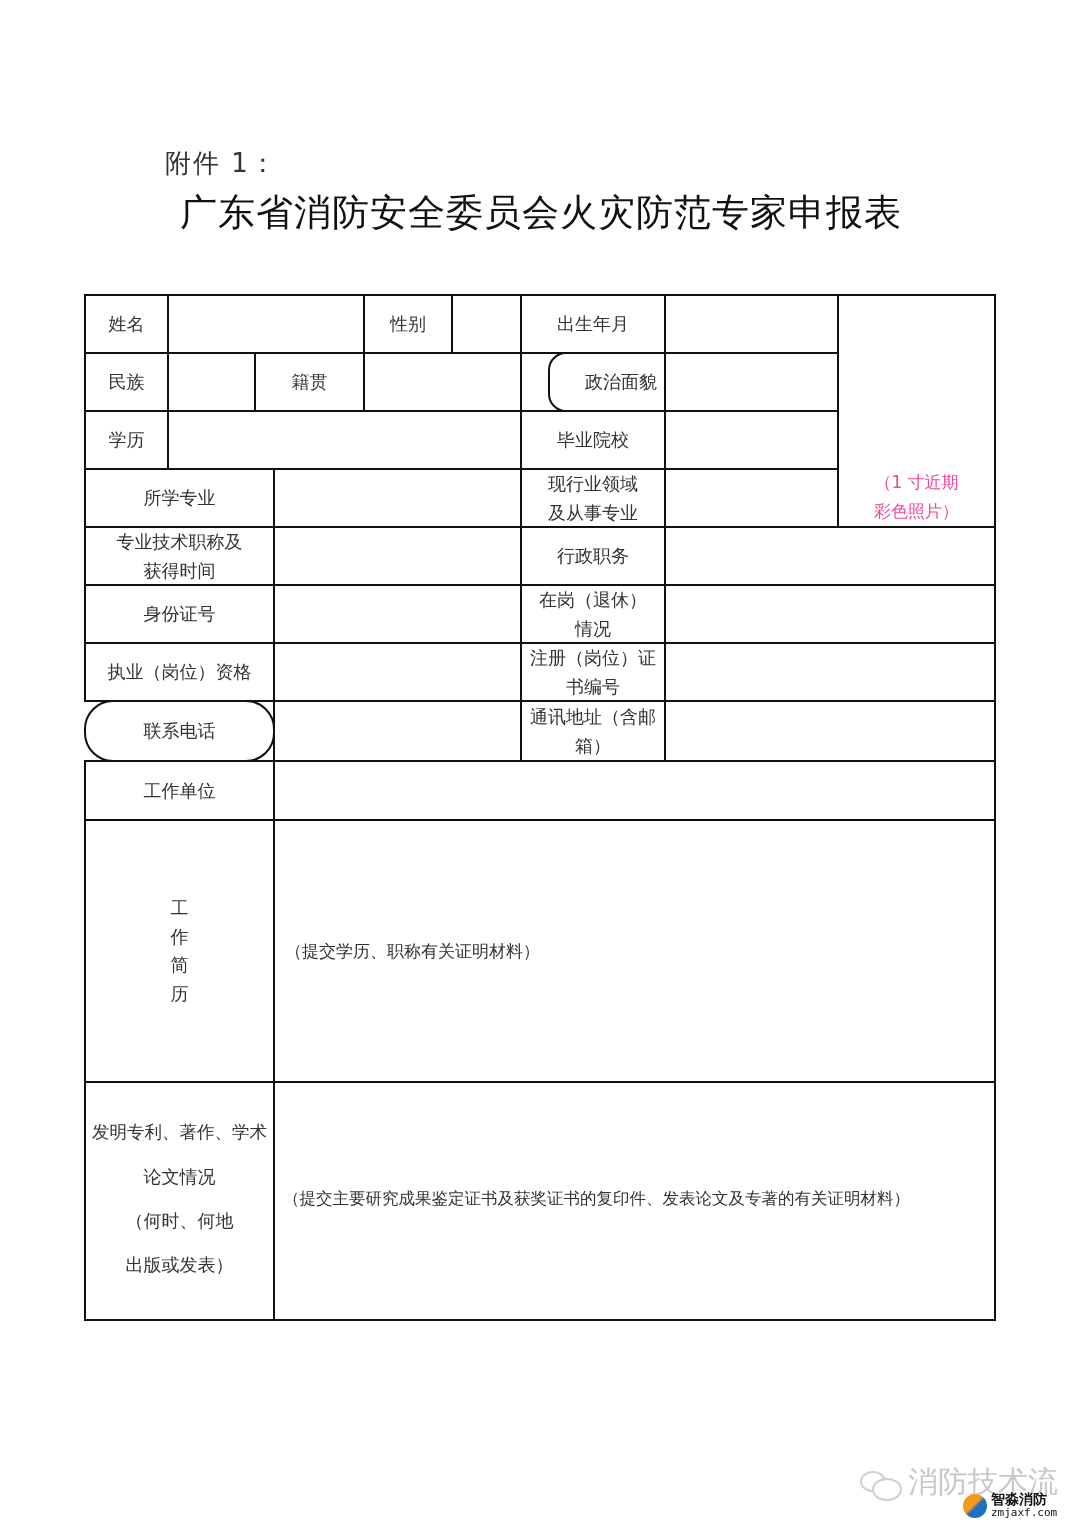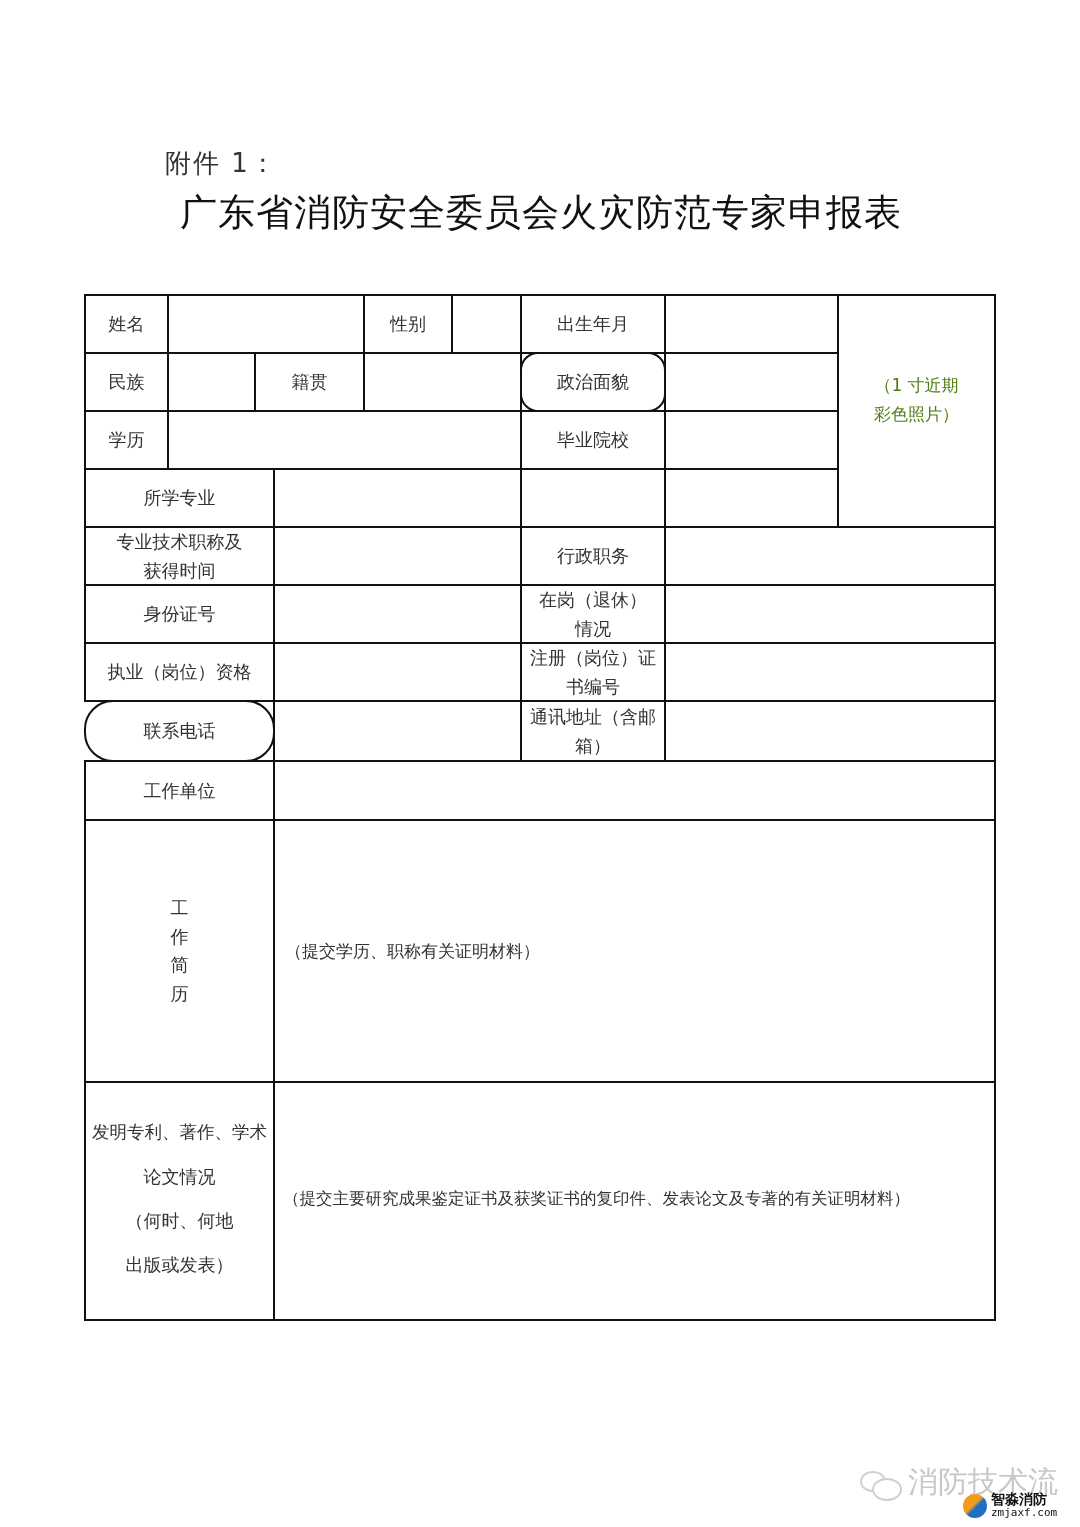--- a/index.html
+++ b/index.html
@@ -9,21 +9,21 @@
             font-family: "DejaVu Sans", "Liberation Sans", sans-serif; }
   .title { position: absolute; left: 180px; top: 188px; width: 730px; font-size: 37px; font-weight: normal;
            letter-spacing: 1px; color: #111; font-family: "DejaVu Sans", "Liberation Sans", sans-serif; white-space: nowrap; }
   .form { position: absolute; left: 0; top: 0; width: 920px; height: 1527px; margin-top: 6px; }
   .cell { position: absolute; box-sizing: border-box; border: 2px solid #111; display: flex; align-items: center;
           justify-content: center; text-align: center; font-size: 18px; line-height: 28px; color: #333;
           font-family: "DejaVu Sans", "Liberation Sans", sans-serif; background: #fff; }
   .cell.left { justify-content: flex-start; padding-left: 10px; text-align: left; }
   .cell.input { cursor: text; }
   .vert { display: flex; flex-direction: column; align-items: center; line-height: 29px; }
-  .photo { font-size: 17px; line-height: 28px; color: #4d7c0f; }
+  .photo { font-size: 17px; line-height: 28px; color: #ec4899; align-items: flex-end; }
   .hint { font-size: 17px; color: #333; white-space: nowrap; }
   .hint.small { font-size: 16.5px; }
   .watermark { position: absolute; left: 860px; top: 1462px; display: flex; align-items: center; gap: 8px; color: #c8c8c8; font-size: 30px;
                font-family: "DejaVu Sans", "Liberation Sans", sans-serif; }
   .wm-bubble { width: 40px; height: 28px; position: relative; }
   .wm-bubble span { position: absolute; border: 2px solid #d0d0d0; border-radius: 50%; background: #fff; }
   .logo { position: absolute; left: 963px; top: 1493px; display: flex; align-items: center; gap: 4px; }
   .logo-mark { width: 24px; height: 24px; border-radius: 50%; background: linear-gradient(135deg, #f29b1d 0%, #f29b1d 45%, #1f6fc4 55%, #1f6fc4 100%); }
   .logo-text { display: flex; flex-direction: column; line-height: 13px; }
   .logo-text .cn { font-size: 14px; font-weight: bold; color: #111; font-family: "DejaVu Sans", sans-serif; }
@@ -67,21 +67,21 @@
     </div>
   <div class="cell input" style="left:167px;top:346px;width:89px;height:60px;">
       <span></span>
     </div>
   <div class="cell" style="left:254px;top:346px;width:111px;height:60px;">
       <span>籍贯</span>
     </div>
   <div class="cell input" style="left:363px;top:346px;width:159px;height:60px;">
       <span></span>
     </div>
-  <div class="cell" style="left:520px;top:346px;width:146px;height:60px;border-radius:18px;">
+  <div class="cell" style="left:548px;top:346px;width:146px;height:60px;border-radius:18px;">
       <span>政治面貌</span>
     </div>
   <div class="cell input" style="left:664px;top:346px;width:175px;height:60px;">
       <span></span>
     </div>
 
   <div class="cell" style="left:84px;top:404px;width:85px;height:60px;">
       <span>学历</span>
     </div>
   <div class="cell input" style="left:167px;top:404px;width:355px;height:60px;">
@@ -93,20 +93,26 @@
   <div class="cell input" style="left:664px;top:404px;width:175px;height:60px;">
       <span></span>
     </div>
 
   <div class="cell" style="left:84px;top:462px;width:191px;height:60px;">
       <span>所学专业</span>
     </div>
   <div class="cell input" style="left:273px;top:462px;width:249px;height:60px;">
       <span></span>
     </div>
+  <div class="cell" style="left:520px;top:462px;width:146px;height:60px;">
+    <div class="vert">
+      <span>现行业领域</span>
+      <span>及从事专业</span>
+    </div>
+  </div>
   <div class="cell input" style="left:664px;top:462px;width:175px;height:60px;">
       <span></span>
     </div>
 
   <div class="cell" style="left:84px;top:520px;width:191px;height:60px;">
     <div class="vert">
       <span>专业技术职称及</span>
       <span>获得时间</span>
     </div>
   </div>

